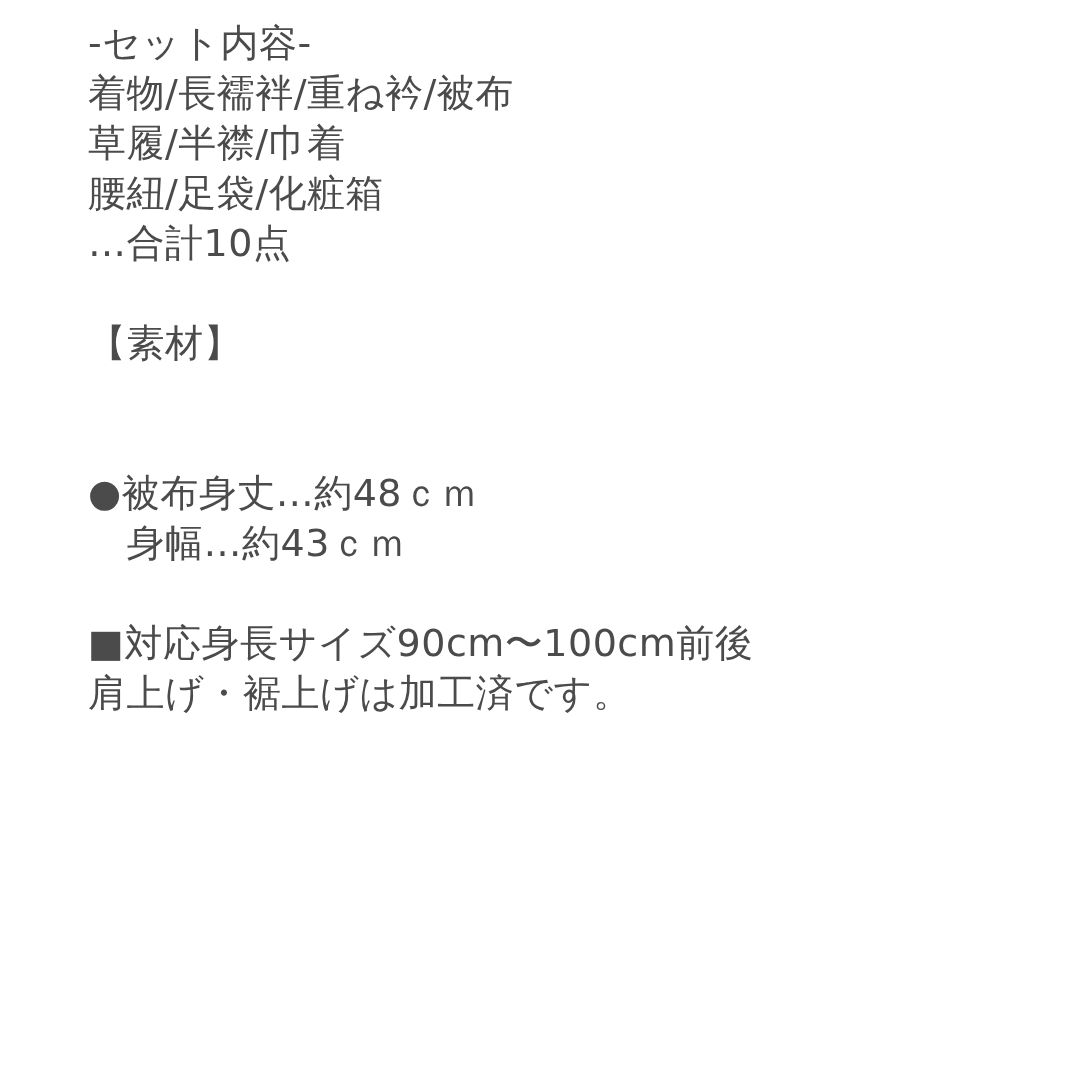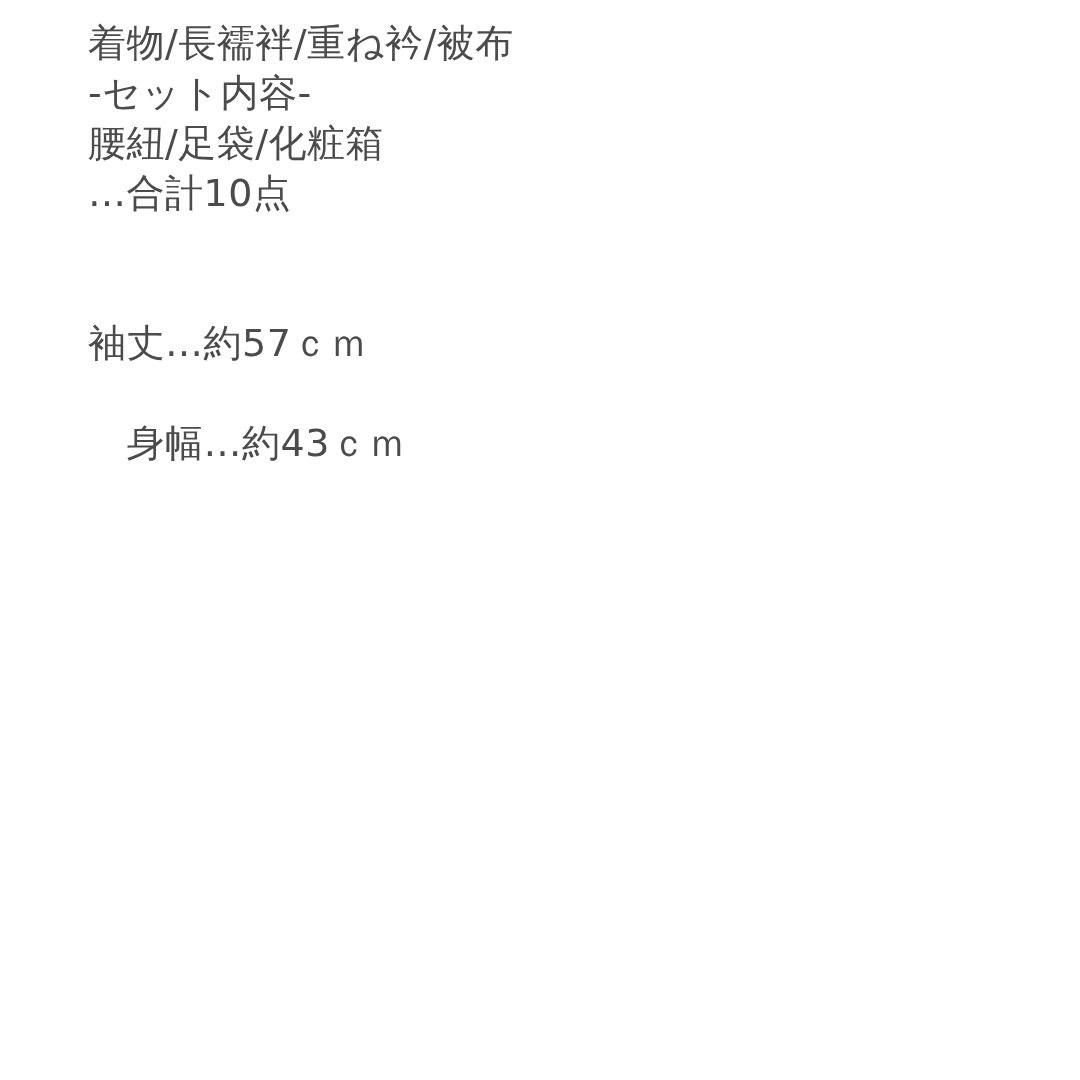--- a/index.html
+++ b/index.html
@@ -34,41 +34,47 @@
   .gap {
     height: 50px;
   }
 </style>
 </head>
 <body>
 
 <div class="page">
 
   <div class="block">
+    <div class="line">-セット内容-</div>
     <div class="line">着物/長襦袢/重ね衿/被布</div>
-    <div class="line">-セット内容-</div>
+    <div class="line">草履/半襟/巾着</div>
     <div class="line">腰紐/足袋/化粧箱</div>
     <div class="line">…合計10点</div>
+  </div>
+
+  <div class="gap"></div>
+
+  <div class="block">
+    <div class="line">【素材】</div>
   </div>
 
   <div class="gap"></div>
 
   <div class="block">
   </div>
 
   <div class="gap"></div>
 
   <div class="block">
-    <div class="line">袖丈…約57ｃｍ</div>
+    <div class="line">●被布身丈…約48ｃｍ</div>
+    <div class="line">　身幅…約43ｃｍ</div>
   </div>
 
   <div class="gap"></div>
 
   <div class="block">
-    <div class="line">　身幅…約43ｃｍ</div>
+    <div class="line">■対応身長サイズ90cm〜100cm前後</div>
+    <div class="line">肩上げ・裾上げは加工済です。</div>
   </div>
-
-  <div class="gap"></div>
-
 
   <div class="gap"></div>
 
 </div>
 
 </body></html>

